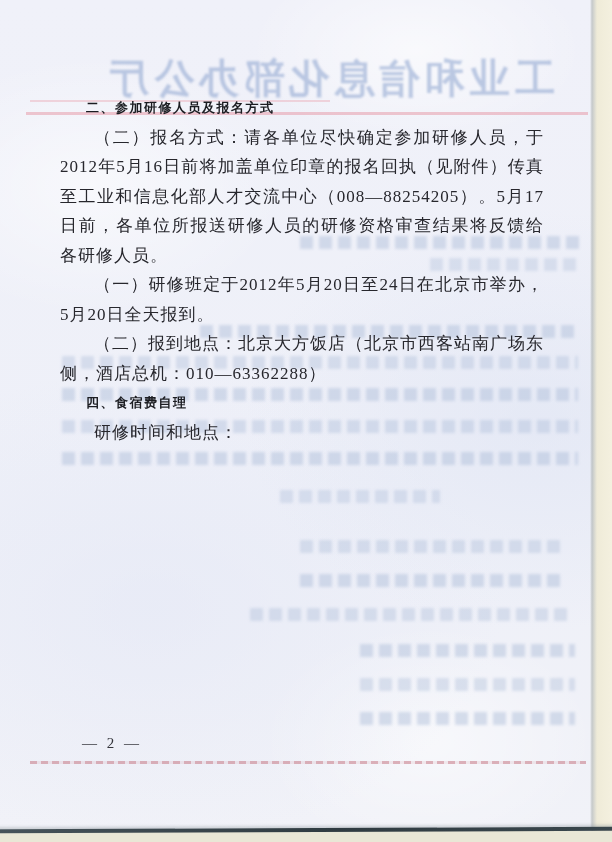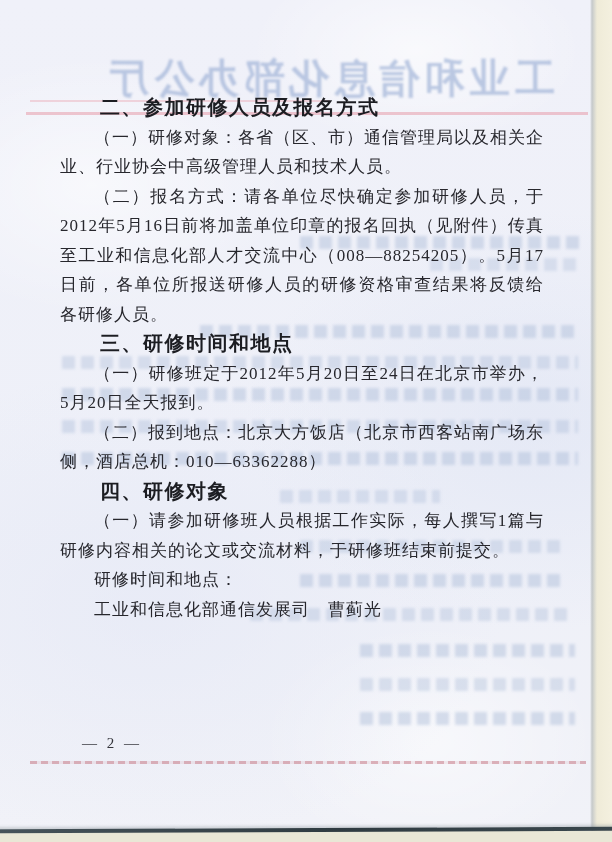--- a/index.html
+++ b/index.html
@@ -42,21 +42,21 @@
     background:repeating-linear-gradient(90deg, rgba(172,188,216,0.9) 0 13px, rgba(172,188,216,0) 13px 19px);
   }
   
   .content{
     position:absolute;left:60px;top:93px;width:484px;z-index:2;
     color:#27272d;font-size:17px;line-height:29.5px;
     letter-spacing:1px;text-align:justify;
   }
   .content p{margin:0;text-indent:2em;}
   .content h2{
-    margin:0;font-size:20px;line-height:29.5px;text-indent:2em;
+    margin:0;font-size:13px;line-height:29.5px;text-indent:2em;
     font-family:"Liberation Sans","DejaVu Sans",sans-serif;
     font-weight:bold;color:#1c1d22;letter-spacing:1.5px;
   }
   .page-number{
     position:absolute;left:82px;top:735px;z-index:2;
     font-size:15px;letter-spacing:3px;color:#34353b;
   }
   
   .right-strip{
     position:absolute;right:0;top:0;width:22px;height:842px;z-index:3;
@@ -97,31 +97,27 @@
     <div class="bt" style="left:360px;top:644px;width:215px;"></div>
     <div class="bt" style="left:360px;top:678px;width:215px;opacity:.42;"></div>
     <div class="bt" style="left:360px;top:712px;width:215px;"></div>
 
     <div class="ghost-dotted"></div>
   </div>
 
   <div class="content">
 
     <h2>二、参加研修人员及报名方式</h2>
-    <p>（一）研修对象：各省（区、市）通信管理局以及相关企业、行业协会中高级管理人员和技术人员。</p>
     <p>（二）报名方式：请各单位尽快确定参加研修人员，于2012年5月16日前将加盖单位印章的报名回执（见附件）传真至工业和信息化部人才交流中心（008—88254205）。5月17日前，各单位所报送研修人员的研修资格审查结果将反馈给各研修人员。</p>
 
-    <h2>三、研修时间和地点</h2>
     <p>（一）研修班定于2012年5月20日至24日在北京市举办，5月20日全天报到。</p>
     <p>（二）报到地点：北京大方饭店（北京市西客站南广场东侧，酒店总机：010—63362288）</p>
 
-    <h2>四、研修对象</h2>
-    <p>（一）请参加研修班人员根据工作实际，每人撰写1篇与研修内容相关的论文或交流材料，于研修班结束前提交。</p>
+    <h2>四、食宿费自理</h2>
     <p>研修时间和地点：</p>
-    <p>工业和信息化部通信发展司　曹蓟光</p>
   </div>
 
   <div class="page-number">— 2 —</div>
 
   <div class="right-strip"></div>
   <div class="bottom-strip"></div>
   <div class="paper-edge"></div>
 
 </div>
 

